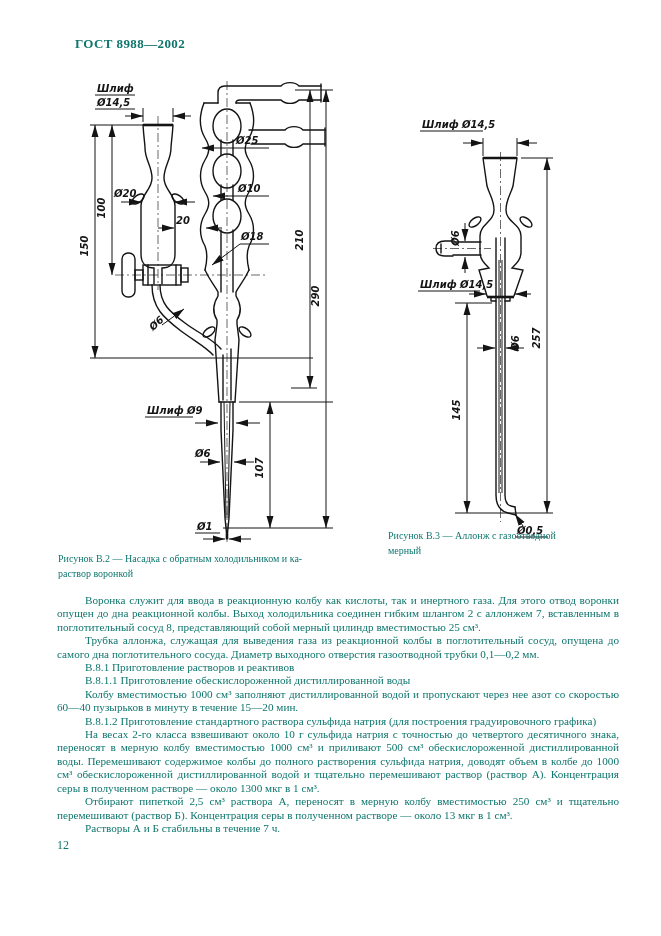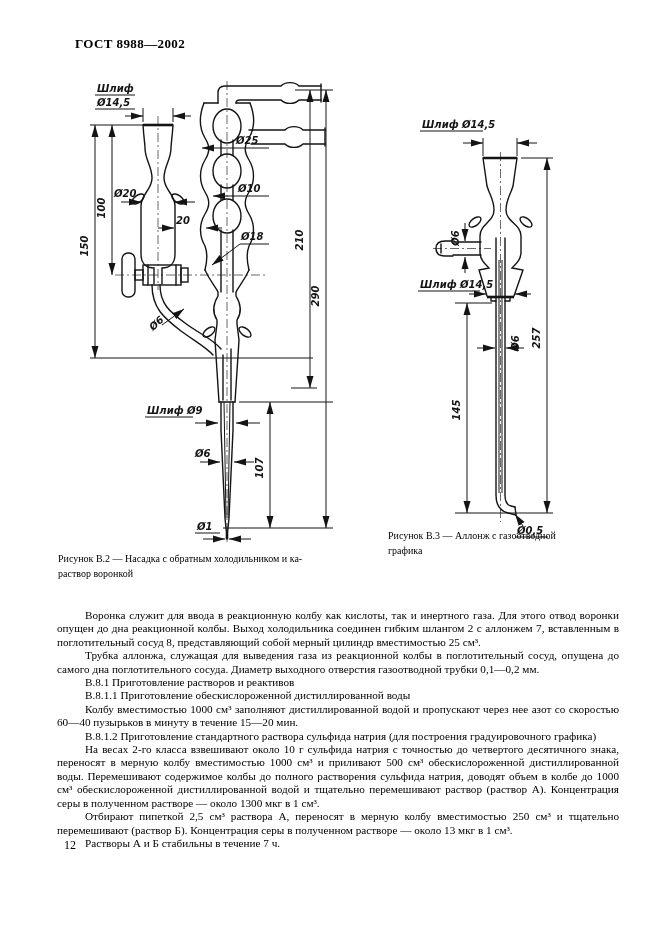--- a/index.html
+++ b/index.html
@@ -1,27 +1,27 @@
 <!DOCTYPE html>
 <html><head>
 <meta charset="utf-8">
 <style>
   html,body{margin:0;padding:0;background:#9a9a9a;}
-  .page{position:relative;width:661px;height:936px;margin:0 auto;background:#ffffff;color:#000000;
+  .page{position:relative;width:661px;height:936px;margin:0 auto;background:#ffffff;color:#0f766e;
         font-family:"Liberation Serif", serif;overflow:hidden;}
   .hdr{position:absolute;left:75px;top:36px;font-size:13px;font-weight:bold;letter-spacing:.4px;}
   .fig-svg{position:absolute;}
   #fig1-svg{left:55px;top:78px;}
   #fig2-svg{left:395px;top:110px;}
   .cap{position:absolute;font-size:10px;text-align:left;line-height:15px;}
   #cap1{left:58px;top:551px;width:318px;}
   #cap2{left:388px;top:528px;width:210px;}
-  .body-text{position:absolute;left:57px;top:594px;width:562px;font-size:11.2px;line-height:13.4px;text-align:justify;margin-top:15px;}
+  .body-text{position:absolute;left:57px;top:594px;width:562px;font-size:11.2px;line-height:13.4px;text-align:justify;}
   .body-text p{margin:0;text-indent:28px;}
-  .pagenum{position:absolute;left:64px;top:838px;font-size:12px;}
+  .pagenum{position:absolute;left:57px;top:838px;font-size:12px;}
   
   svg .glass{fill:none;stroke:#141414;stroke-width:1.4;stroke-linecap:round;}
   svg .thick{fill:none;stroke:#141414;stroke-width:2.6;}
   svg .thin{fill:none;stroke:#141414;stroke-width:1;}
   svg .cl{fill:none;stroke:#2a2a2a;stroke-width:.7;stroke-dasharray:9 3 2 3;}
   svg .dnum{font-family:"DejaVu Sans",sans-serif;font-style:italic;font-weight:bold;font-size:10px;fill:#141414;}
 </style>
 </head>
 <body>
 
@@ -194,21 +194,21 @@
     <text class="dnum" x="65" y="300" text-anchor="middle" transform="rotate(-90 65 300)">145</text>
     <text class="dnum" x="122" y="424">Ø0,5</text>
   </svg>
 
   <div class="cap" id="cap1">
     <div>Рисунок В.2 — Насадка с обратным холодильником и ка-</div>
     <div>раствор воронкой</div>
   </div>
   <div class="cap" id="cap2">
     <div>Рисунок В.3 — Аллонж с газоотводной</div>
-    <div>графика</div>
+    <div>мерный</div>
   </div>
 
   <div class="body-text">
     <p>Воронка служит для ввода в реакционную колбу как кислоты, так и инертного газа. Для этого отвод воронки опущен до дна реакционной колбы. Выход холодильника соединен гибким шлангом 2 с аллонжем 7, вставленным в поглотительный сосуд 8, представляющий собой мерный цилиндр вместимостью 25 см³.</p>
     <p>Трубка аллонжа, служащая для выведения газа из реакционной колбы в поглотительный сосуд, опущена до самого дна поглотительного сосуда. Диаметр выходного отверстия газоотводной трубки 0,1—0,2 мм.</p>
     <p>В.8.1  Приготовление растворов и реактивов</p>
     <p>В.8.1.1  Приготовление обескислороженной дистиллированной воды</p>
     <p>Колбу вместимостью 1000 см³ заполняют дистиллированной водой и пропускают через нее азот со скоростью 60—40 пузырьков в минуту в течение 15—20 мин.</p>
     <p>В.8.1.2  Приготовление стандартного раствора сульфида натрия (для построения градуировочного графика)</p>
     <p>На весах 2-го класса взвешивают около 10 г сульфида натрия с точностью до четвертого десятичного знака, переносят в мерную колбу вместимостью 1000 см³ и приливают 500 см³ обескислороженной дистиллированной воды. Перемешивают содержимое колбы до полного растворения сульфида натрия, доводят объем в колбе до 1000 см³ обескислороженной дистиллированной водой и тщательно перемешивают раствор (раствор А). Концентрация серы в полученном растворе — около 1300 мкг в 1 см³.</p>

